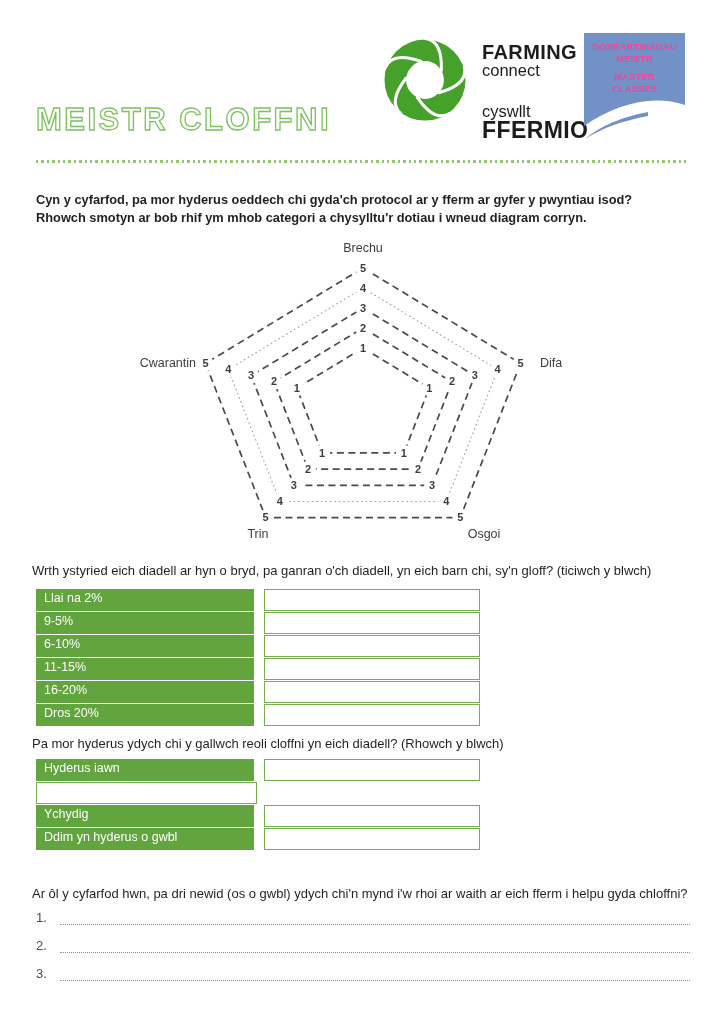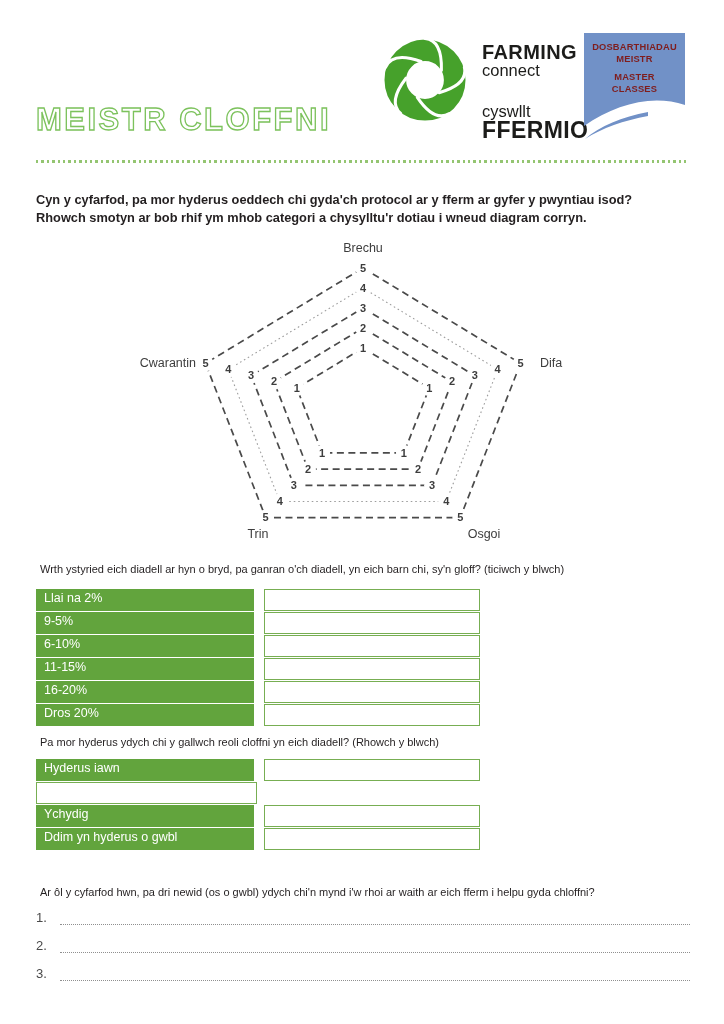--- a/index.html
+++ b/index.html
@@ -11,42 +11,42 @@
   .title-svg text{font-family:"Liberation Sans",sans-serif;font-size:31px;font-weight:bold;
         letter-spacing:2.5px;fill:#ffffff;stroke:#7cc25c;stroke-width:1.3px;}
   .fc-logo{position:absolute;left:380px;top:33px;display:flex;}
   .fc-text{margin-left:12px;padding-top:9px;color:#1c1c1a;}
   .fc-farming{font-size:20px;font-weight:bold;letter-spacing:0.4px;line-height:20px;}
   .fc-connect{font-size:16.5px;line-height:17px;}
   .fc-cyswllt{font-size:16.5px;line-height:17px;margin-top:24px;}
   .fc-ffermio{font-size:23px;font-weight:bold;letter-spacing:0.4px;line-height:20px;}
   .badge{position:absolute;left:584px;top:33px;width:101px;height:112px;}
   .badge svg{position:absolute;left:0;top:0;}
-  .badge-text{position:relative;padding-top:9px;text-align:center;color:#7f1d1d;font-weight:bold;}
+  .badge-text{position:relative;padding-top:9px;text-align:center;color:#ec4899;font-weight:bold;}
   .badge-line{font-size:9.3px;line-height:11.5px;letter-spacing:0.2px;}
   .badge-gap{height:7px;}
 
   .divider{position:absolute;left:36px;top:160px;width:652px;height:3px;
         background:repeating-linear-gradient(90deg,#94c571 0 2.4px,#ffffff 2.4px 5.4px);}
 
   
   .intro{position:absolute;left:36px;top:191px;width:664px;font-weight:bold;
         font-size:12.8px;line-height:17.5px;}
 
   
   .radar{position:absolute;left:0;top:238px;}
   .ring{fill:none;stroke:#4a4a4a;stroke-width:1.7;stroke-dasharray:7 4.5;}
   .ring-light{stroke:#9d9d9d;stroke-width:1.1;stroke-dasharray:1.6 2.9;}
   .halo{fill:#ffffff;}
   .lvl{font-size:11px;font-weight:bold;fill:#3d3d3d;text-anchor:middle;
         font-family:"Liberation Sans",sans-serif;}
   .axlbl{font-size:12.5px;fill:#3d3d3d;font-family:"Liberation Sans",sans-serif;}
 
   
-  .question{position:absolute;left:40px;width:672px;font-size:11px;}
+  .question{position:absolute;left:32px;width:672px;font-size:13px;}
   .q1{top:563px;} .q2{top:736px;} .q3{top:886px;}
   .opt-table{position:absolute;left:36px;width:444px;}
   .t1{top:589px;} .t2{top:759px;}
   .opt-row{display:flex;height:22px;margin-bottom:1px;gap:10px;}
   .opt-label{width:223px;background:#62a43d;color:#ffffff;font-size:12.5px;
         line-height:18.6px;padding-left:8px;box-sizing:border-box;white-space:nowrap;}
   .opt-tick{width:221px;background:#ffffff;border:1px solid #77ae52;box-sizing:border-box;}
 
   
   .answers{position:absolute;left:36px;top:906px;width:654px;}

